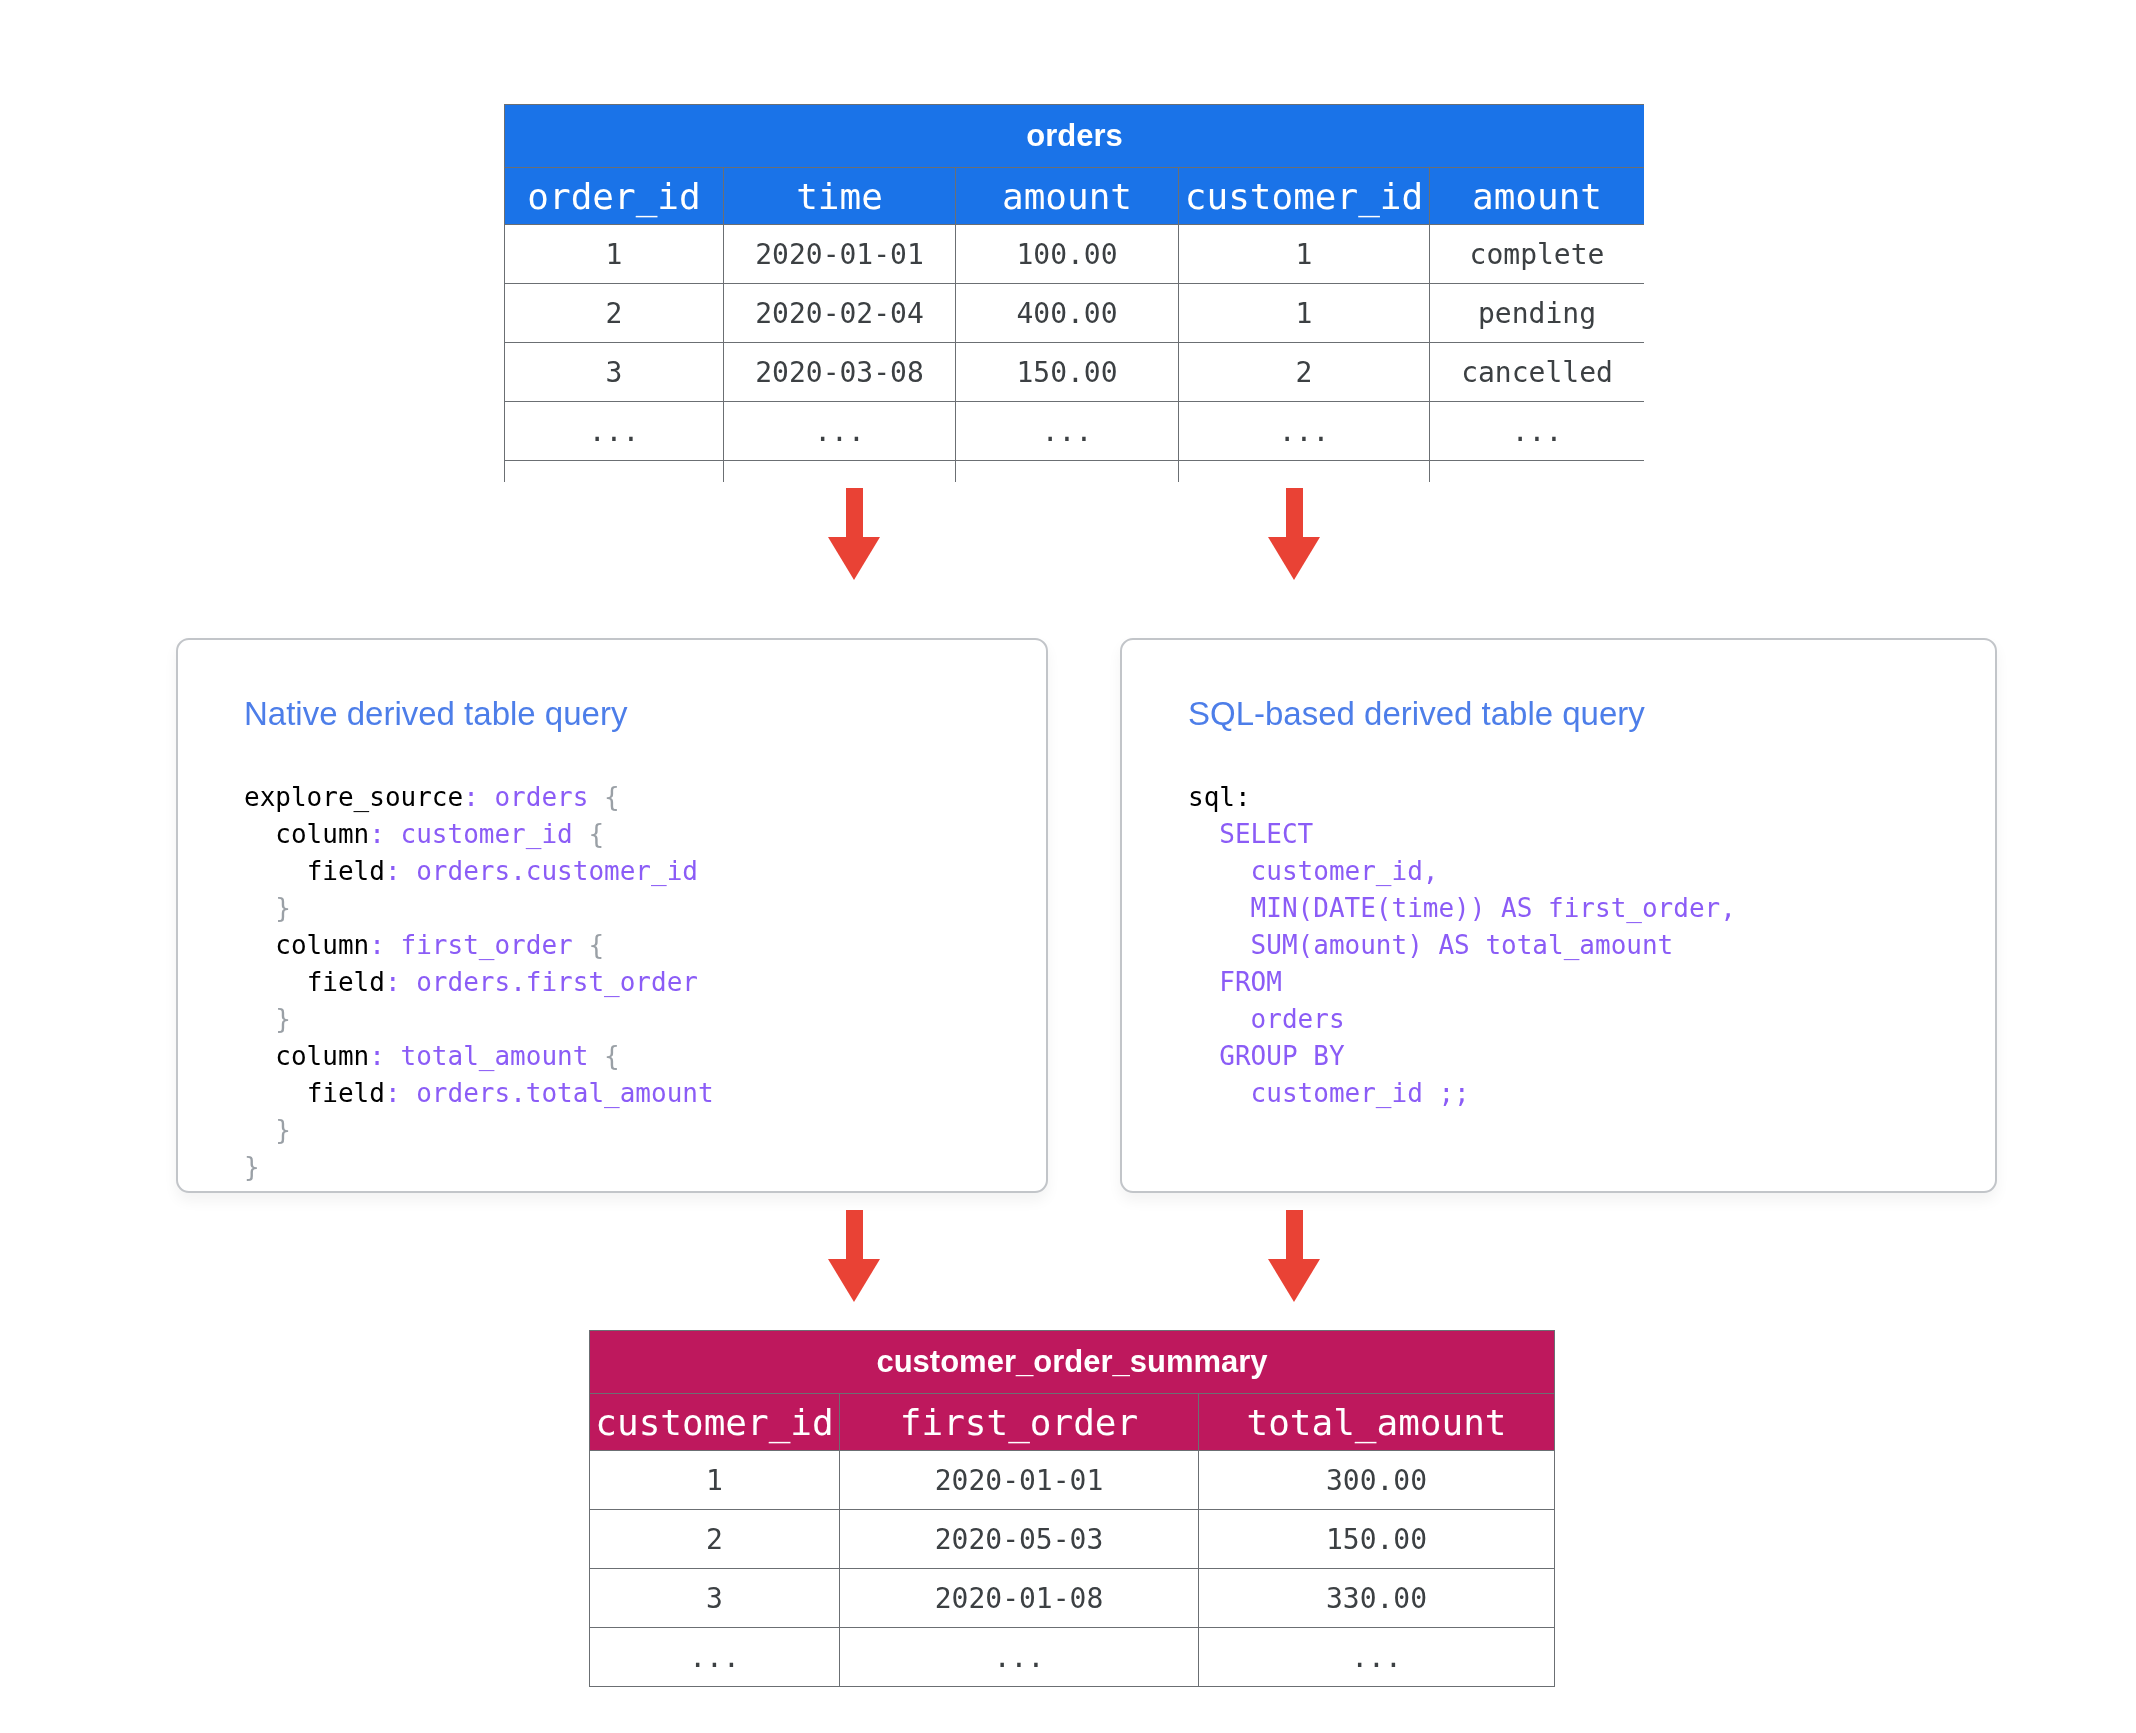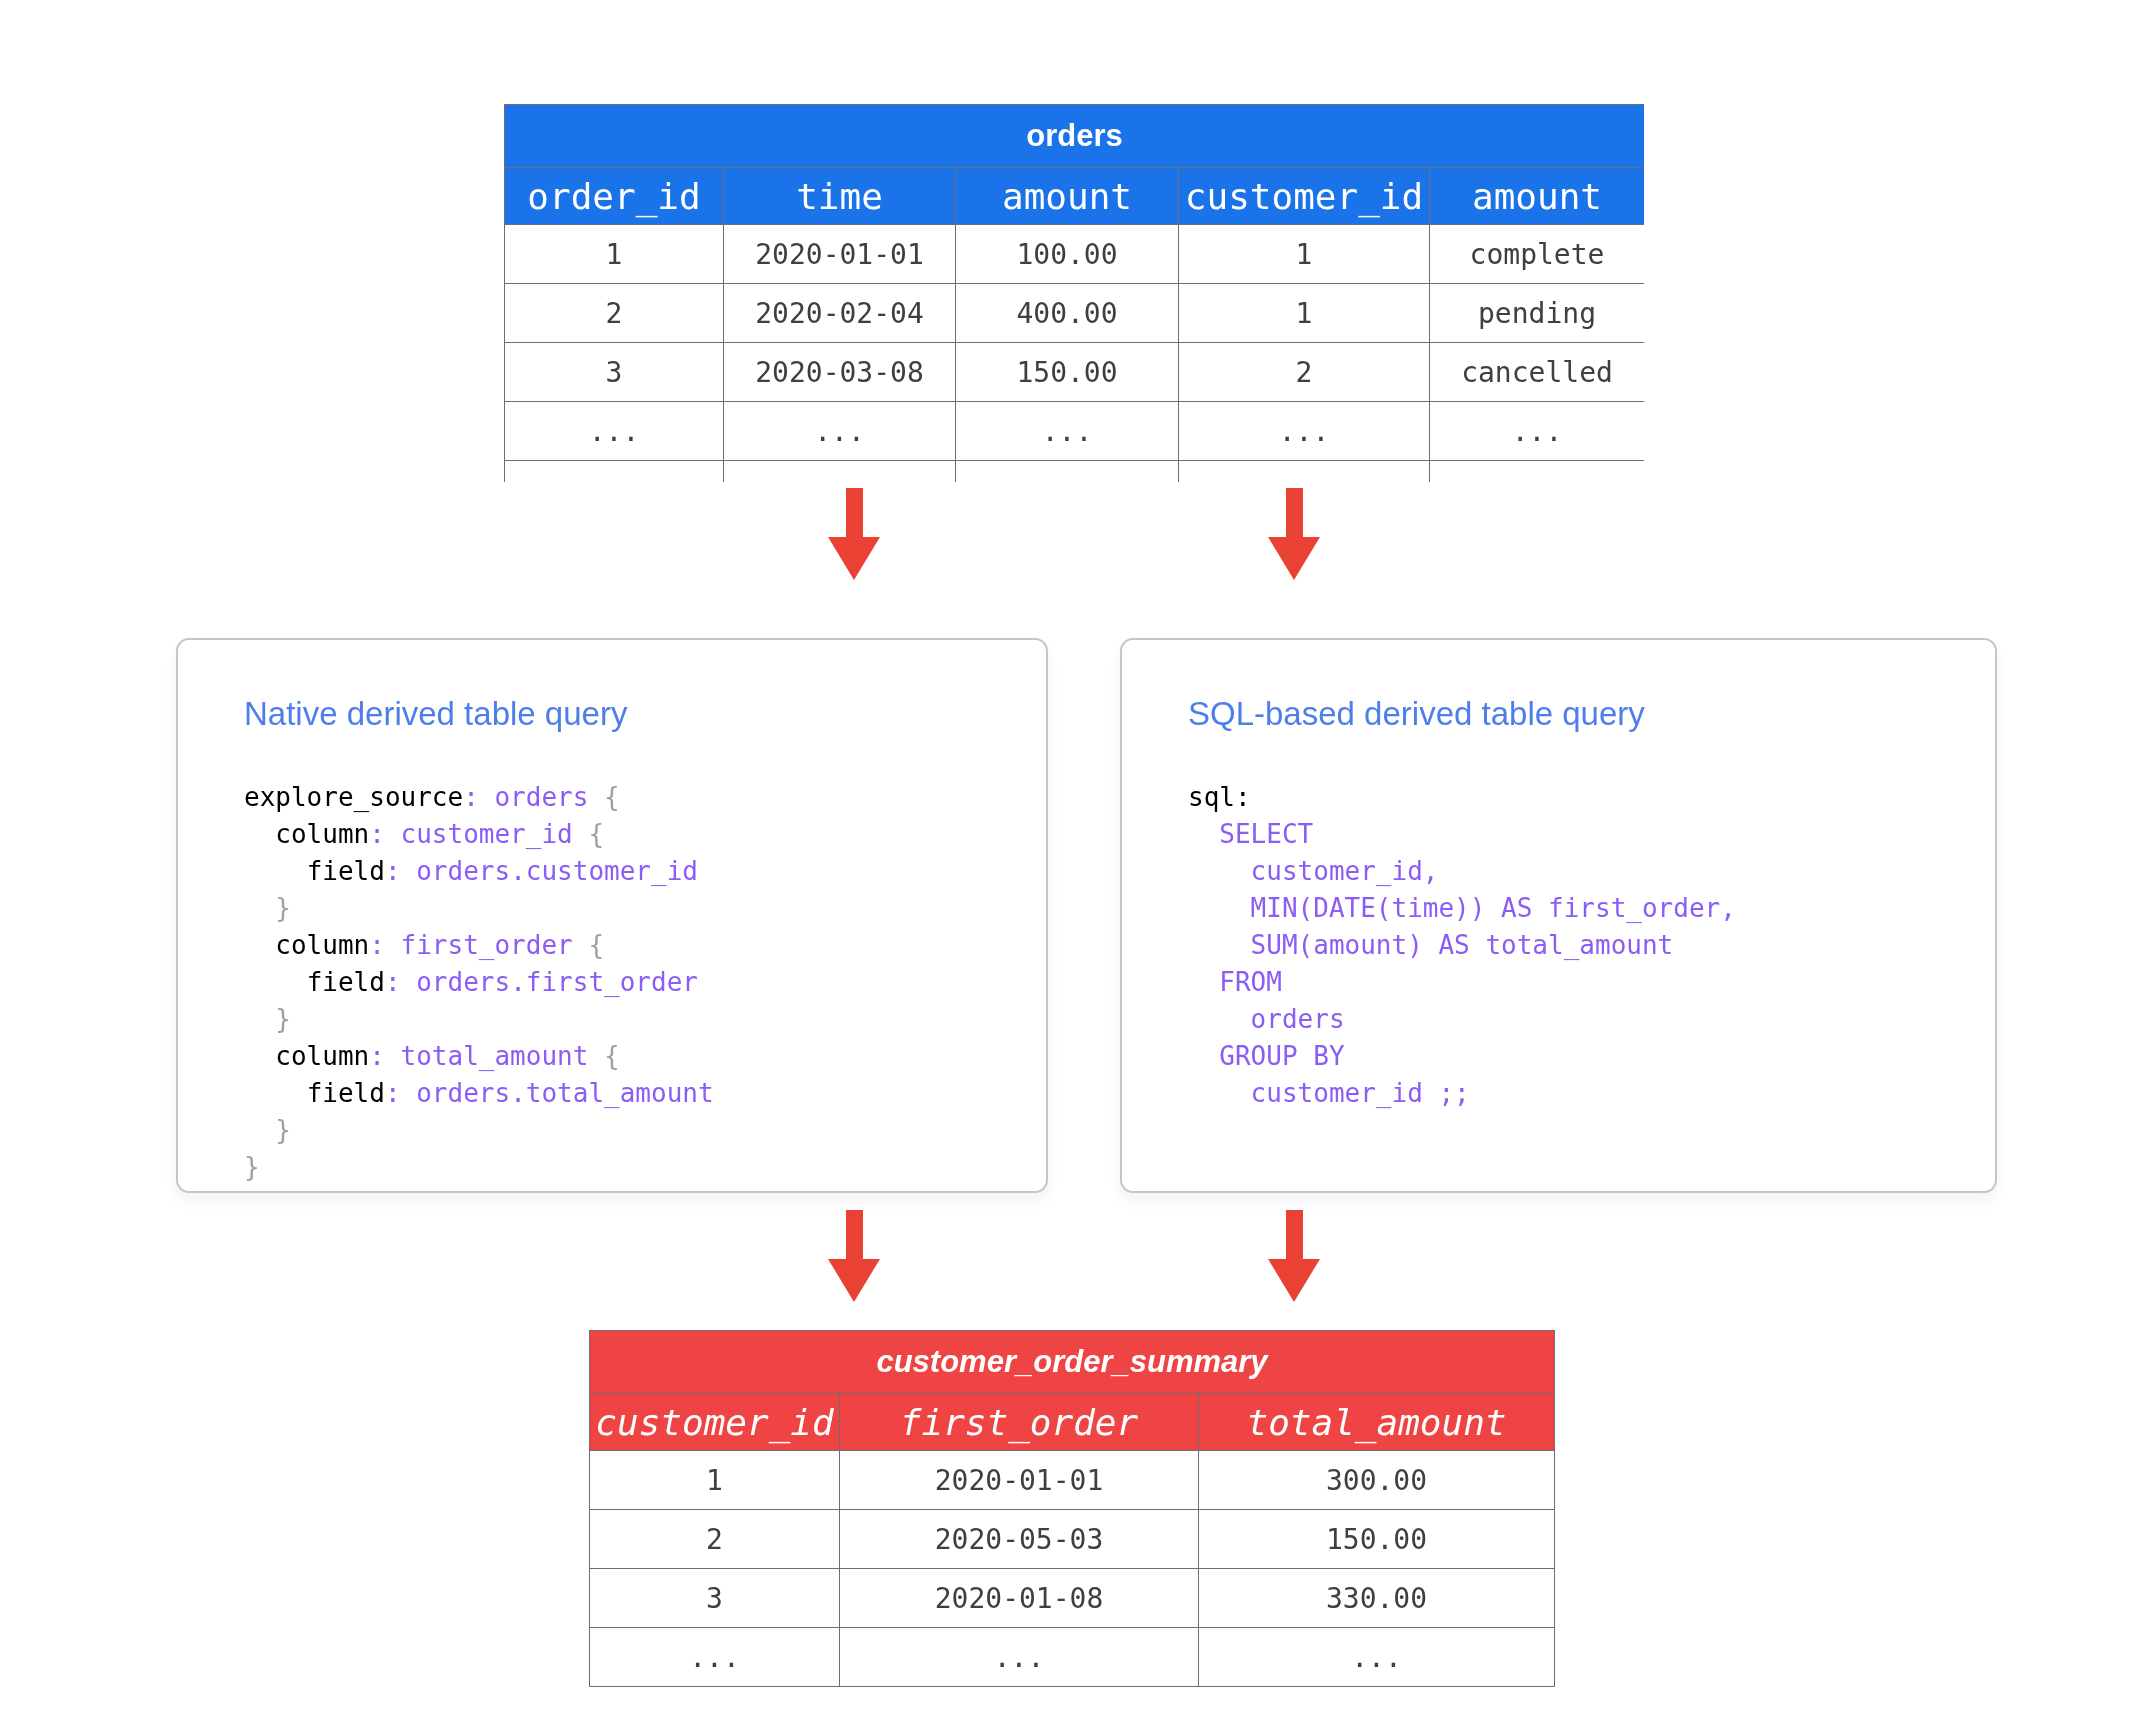--- a/index.html
+++ b/index.html
@@ -43,21 +43,21 @@
     color:#ffffff;
   }
   table.tbl td{
     height:56px;
     font-family:"DejaVu Sans Mono", monospace;
     font-size:28px;
     color:#3c4043;
     background:#ffffff;
   }
   table.blue th{background:#1a73e8;}
-  table.green th{background:#ef4444;font-style:italic;}
+  table.green th{background:#be185d;}
   table.tbl tr.partial td{height:45px;border-bottom:none;}
 
   .orders-wrap col:nth-child(1){width:219px;}
   .orders-wrap col:nth-child(2){width:232px;}
   .orders-wrap col:nth-child(3){width:223px;}
   .orders-wrap col:nth-child(4){width:251px;}
   .orders-wrap col:nth-child(5){width:215px;}
 
   .summary-wrap col:nth-child(1){width:250px;}
   .summary-wrap col:nth-child(2){width:359px;}

